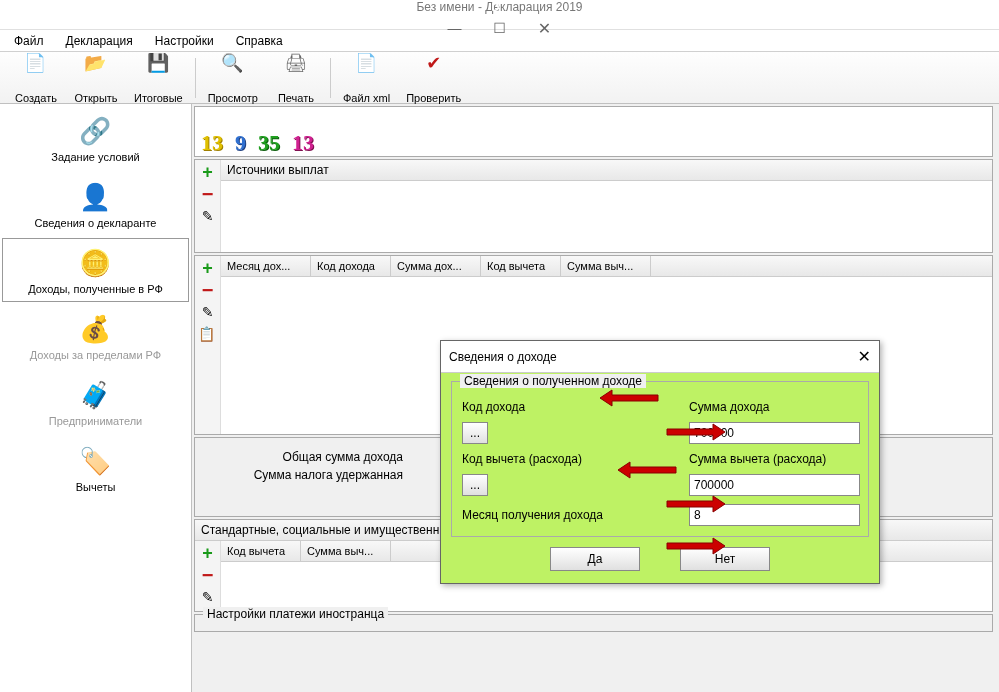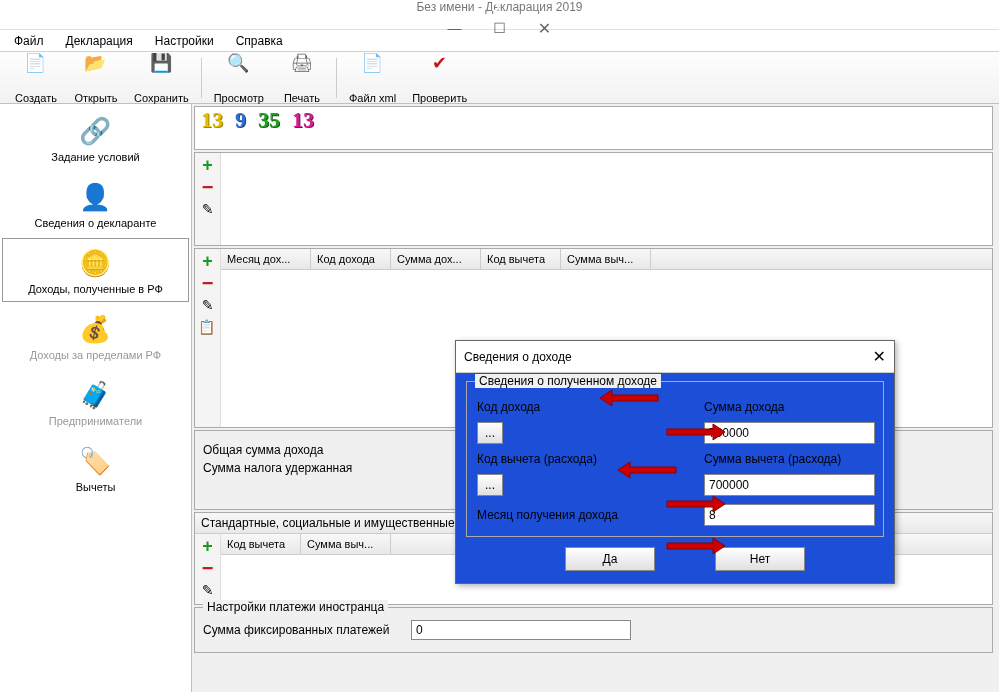--- a/index.html
+++ b/index.html
@@ -26,21 +26,21 @@
   
   .sidebar { width: 192px; min-width: 192px; background: #fff; border-right: 1px solid #c0c0c0; overflow: hidden; }
   .navitem { display: flex; flex-direction: column; align-items: center; padding: 6px 4px; text-align: center; border: 1px solid transparent; margin: 2px; }
   .navitem.selected { border: 1px solid #999; background: #fff; }
   .navitem .nicon { width: 36px; height: 36px; display: flex; align-items: center; justify-content: center; font-size: 26px; }
   .navitem .nlabel { font-size: 11px; margin-top: 2px; }
   .navitem.disabled { color: #999; }
   
   .content { flex: 1; background: #f0f0f0; overflow: hidden; position: relative; }
   
-  .tabnums { height: 44px; background: #fff; border: 1px solid #aaa; margin: 2px 6px 2px 2px; display: flex; align-items: flex-start; padding: 0 4px; gap: 8px; }
+  .tabnums { height: 51px; background: #fff; border: 1px solid #aaa; margin: 2px 6px 2px 2px; display: flex; align-items: flex-end; padding: 0 4px; gap: 8px; }
   .tabnums .tn { font-family: "Comic Sans MS", cursive; font-size: 22px; font-weight: bold; padding: 0 2px; }
   .tn1 { color: #e0c000; text-shadow: 1px 1px 0 #a08000; }
   .tn2 { color: #3070d0; text-shadow: 1px 1px 0 #204080; }
   .tn3 { color: #20a020; text-shadow: 1px 1px 0 #106010; }
   .tn4 { color: #d02090; text-shadow: 1px 1px 0 #801050; }
   
   .panel { border: 1px solid #aaa; background: #fff; margin: 2px 6px 2px 2px; }
   .panel-hdr { background: linear-gradient(#f8f8f8,#e8e8e8); border-bottom: 1px solid #ccc; padding: 3px 6px; font-size: 12px; }
   .panel-body { display: flex; }
   .vtool { width: 26px; background: #f4f4f4; border-right: 1px solid #ddd; display: flex; flex-direction: column; align-items: center; padding: 2px 0; gap: 2px; }
@@ -49,40 +49,40 @@
   .vtool .minus { color: #c01818; font-weight: bold; font-size: 20px; }
   .plist { flex: 1; }
   .prow { padding: 3px 6px; border-bottom: 1px solid #eee; }
   
   .colhdrs { display: flex; background: linear-gradient(#f8f8f8,#e8e8e8); border-bottom: 1px solid #ccc; }
   .colhdrs span { padding: 4px 6px; border-right: 1px solid #ccc; font-size: 11px; }
   
   .fieldset { border: 1px solid #aaa; margin: 2px 6px 2px 2px; padding: 8px; position: relative; background: #f0f0f0; }
   .fieldset .legend { position: absolute; top: -8px; left: 8px; background: #f0f0f0; padding: 0 4px; font-size: 12px; }
   .frow { display: flex; align-items: center; margin: 4px 0; gap: 8px; }
-  .frow label { min-width: 200px; }
+  .frow label { min-width: 200px; text-align: right; }
   .frow input[type=text] { height: 20px; border: 1px solid #888; padding: 0 4px; background: #fff; }
   
-  .dialog { position: absolute; left: 455px; top: 340px; width: 440px; background: #1d4ed8; border: 1px solid #666; box-shadow: 2px 2px 6px rgba(0,0,0,.3); z-index: 100; }
+  .dialog { position: absolute; left: 440px; top: 340px; width: 440px; background: #bef264; border: 1px solid #666; box-shadow: 2px 2px 6px rgba(0,0,0,.3); z-index: 100; }
   .dlg-title { background: #fff; padding: 6px 8px; font-size: 13px; border-bottom: 1px solid #ccc; display: flex; justify-content: space-between; align-items: center; }
   .dlg-close { font-size: 16px; cursor: default; }
   .dlg-body { padding: 8px 10px; }
   .dlg-fs { border: 1px solid #aaa; padding: 10px 8px 10px 10px; position: relative; }
   .dlg-fs .legend { position: absolute; top: -8px; left: 8px; background: #f0f0f0; padding: 0 4px; }
   .dlg-grid { display: grid; grid-template-columns: 1fr 36px 1fr; gap: 8px 10px; align-items: center; margin-top: 8px; }
   .dlg-grid .lbl { grid-column: 1; }
   .dlg-grid .lbl2 { grid-column: 3; }
   .dlg-grid .iwrap { grid-column: 1; display: flex; gap: 2px; }
   .dlg-grid .iwrap2 { grid-column: 3; }
   .dlg-grid .gap { grid-column: 2; }
   .dlg-grid input[type=text] { width: 100%; height: 22px; border: 1px solid #888; padding: 0 4px; background: #fff; }
   .dlg-grid .small { width: 60px; }
   .dotbtn { width: 26px; height: 22px; border: 1px solid #888; background: linear-gradient(#fff,#e0e0e0); display: flex; align-items: center; justify-content: center; }
   .dlg-btns { display: flex; justify-content: center; gap: 40px; padding: 10px 0 4px; }
-  .dlg-btns button { width: 90px; height: 24px; border: 1px solid #888; background: linear-gradient(#fff,#e0e0e0); margin-left: 20px; }
+  .dlg-btns button { width: 90px; height: 24px; border: 1px solid #888; background: linear-gradient(#fff,#e0e0e0); }
   
   .arrow { position: absolute; z-index: 200; color: #c00; pointer-events: none; }
   
   
   .ic-new { color: #d0a000; }
   .ic-open { color: #d0a000; }
   .ic-save { color: #3050a0; }
   .ic-view { color: #888; }
   .ic-print { color: #666; }
   .ic-xml { color: #d0a000; }
@@ -112,21 +112,21 @@
   <div class="tbtn">
     <span class="ticon ic-new">📄</span>
     <span class="tlabel">Создать</span>
   </div>
   <div class="tbtn">
     <span class="ticon ic-open">📂</span>
     <span class="tlabel">Открыть</span>
   </div>
   <div class="tbtn">
     <span class="ticon ic-save">💾</span>
-    <span class="tlabel">Сохранить</span>
+    <span class="tlabel">Итоговые</span>
   </div>
   <div class="tsep"></div>
   <div class="tbtn">
     <span class="ticon ic-view">🔍</span>
     <span class="tlabel">Просмотр</span>
   </div>
   <div class="tbtn">
     <span class="ticon ic-print">🖨</span>
     <span class="tlabel">Печать</span>
   </div>
@@ -178,20 +178,21 @@
     </div>
 
     <div class="panel">
       <div class="panel-body" style="height:92px;">
         <div class="vtool">
           <span class="plus">+</span>
           <span class="minus">−</span>
           <span>✎</span>
         </div>
         <div class="plist">
+          <div class="panel-hdr">Источники выплат</div>
         </div>
       </div>
     </div>
 
     <div class="panel">
       <div class="panel-body" style="height:178px;">
         <div class="vtool">
           <span class="plus">+</span>
           <span class="minus">−</span>
           <span>✎</span>
@@ -230,24 +231,20 @@
           <div class="colhdrs">
             <span style="width:80px">Код вычета</span>
             <span style="width:90px">Сумма выч...</span>
           </div>
         </div>
       </div>
     </div>
 
     <div class="fieldset">
       <span class="legend">Настройки платежи иностранца</span>
-      <div class="frow">
-        <label>Сумма фиксированных платежей</label>
-        <input type="text" style="width: 220px;" value="0">
-      </div>
     </div>
   </div>
 </div>
 
 <div class="dialog">
   <div class="dlg-title">
     <span>Сведения о доходе</span>
     <span class="dlg-close">✕</span>
   </div>
   <div class="dlg-body">

